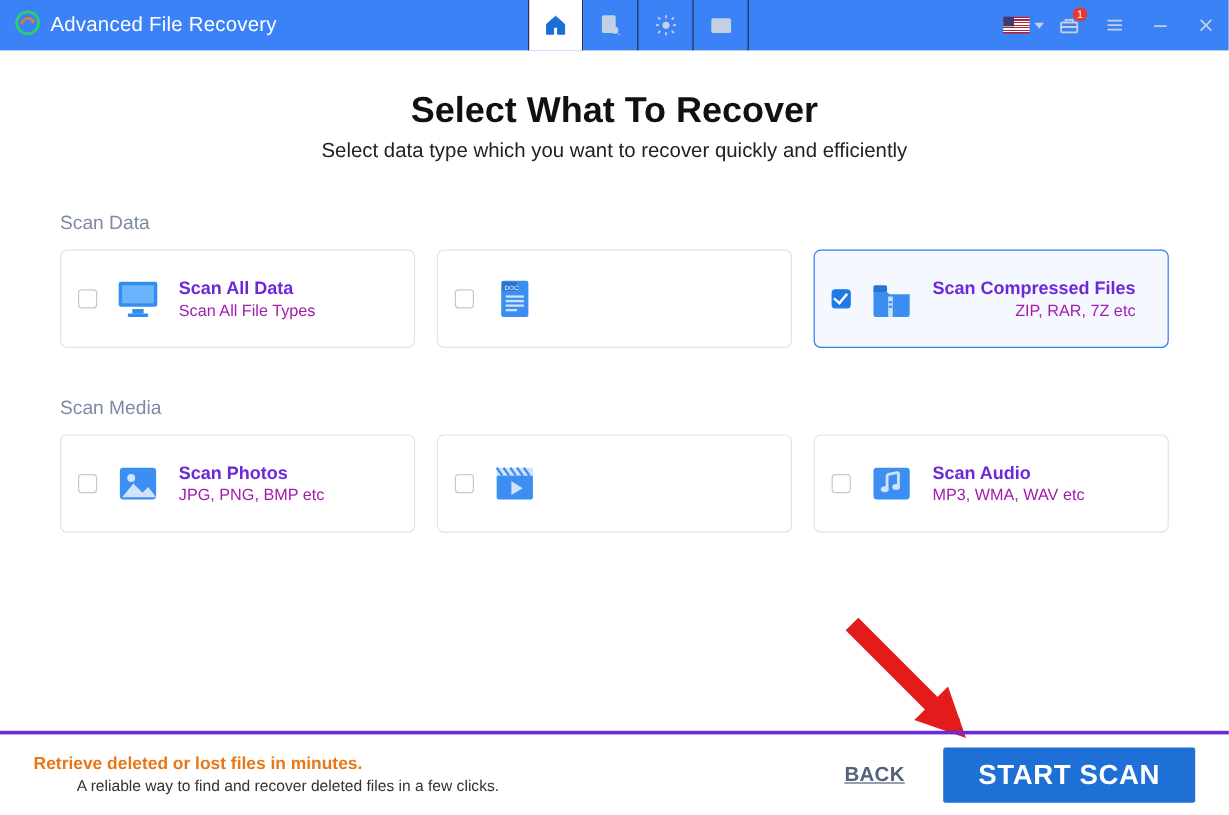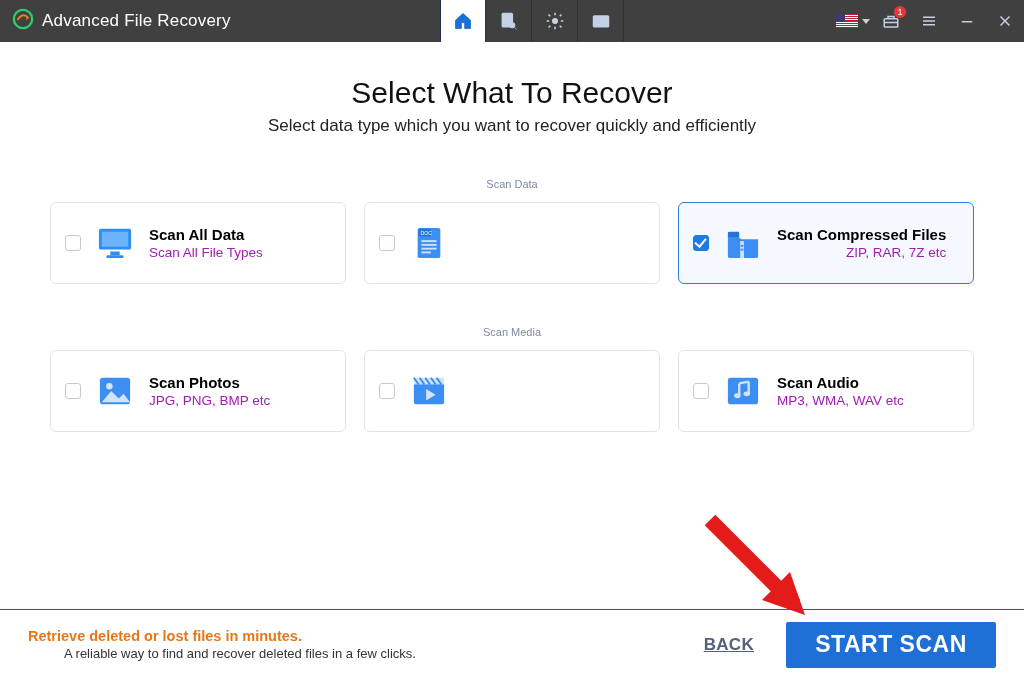--- a/index.html
+++ b/index.html
@@ -1,52 +1,52 @@
 <!DOCTYPE html>
 <html><head>
 <meta charset="utf-8">
 <style>
 * { box-sizing: border-box; margin: 0; padding: 0; }
 html, body { width: 1024px; height: 679px; font-family: "Segoe UI", Arial, sans-serif; background: #fff; overflow: hidden; }
-.titlebar { height: 42px; background: #404040; display: flex; align-items: stretch; color: #fff; }
+.titlebar { height: 42px; background: #3b82f6; display: flex; align-items: stretch; color: #fff; }
 .titlebar .logo-area { display: flex; align-items: center; padding-left: 12px; gap: 8px; flex: 0 0 auto; }
 .titlebar .logo-icon svg { width: 22px; height: 22px; }
 .titlebar .app-title { font-size: 17px; font-weight: 500; letter-spacing: .2px; }
 .titlebar .spacer-left { flex: 1 1 auto; }
 .titlebar .center-tabs { display: flex; align-items: stretch; }
 .titlebar .tab { width: 46px; display: flex; align-items: center; justify-content: center; border-right: 1px solid #213452; cursor: pointer; }
 .titlebar .tab:first-child { border-left: 1px solid #213452; }
 .titlebar .tab.active { background: #fff; }
 .titlebar .tab svg { width: 20px; height: 20px; stroke: #c4d0e3; fill: #c4d0e3; }
 .titlebar .tab.active svg { fill: #1a6fd6; stroke: #1a6fd6; }
 .titlebar .spacer-right { flex: 1 1 auto; }
 .titlebar .right-controls { display: flex; align-items: center; gap: 0; }
 .titlebar .rc { width: 38px; height: 42px; display: flex; align-items: center; justify-content: center; cursor: pointer; position: relative; }
 .titlebar .rc svg { width: 18px; height: 18px; stroke: #c4d0e3; fill: none; stroke-width: 2; }
 .flag { width: 22px; height: 14px; display: inline-block; background: linear-gradient(to bottom, #b22234 0 7.7%, #fff 7.7% 15.4%, #b22234 15.4% 23.1%, #fff 23.1% 30.8%, #b22234 30.8% 38.5%, #fff 38.5% 46.2%, #b22234 46.2% 53.9%, #fff 53.9% 61.6%, #b22234 61.6% 69.3%, #fff 69.3% 77%, #b22234 77% 84.7%, #fff 84.7% 92.4%, #b22234 92.4% 100%); position: relative; }
 .flag::before { content: ""; position: absolute; top:0; left:0; width:9px; height:7.5px; background:#3c3b6e; }
 .caret-down { width: 0; height: 0; border-left: 4px solid transparent; border-right: 4px solid transparent; border-top: 5px solid #c4d0e3; margin-left: 4px; }
 .badge { position: absolute; top: 6px; right: 4px; background: #e53935; color: #fff; font-size: 9px; min-width: 12px; height: 12px; border-radius: 6px; display: flex; align-items: center; justify-content: center; padding: 0 2px; }
 .content { padding: 34px 50px 0 50px; }
 .heading { text-align: center; }
-.heading h1 { font-size: 30px; font-weight: 400; color: #111; }
+.heading h1 { font-size: 30px; font-weight: 700; color: #111; }
 .heading p { margin-top: 6px; font-size: 17px; color: #222; }
 .section { margin-top: 42px; }
-.section-label { color: #7e8aa2; font-size: 11px; margin-bottom: 12px; text-align: center; }
+.section-label { color: #7e8aa2; font-size: 16px; margin-bottom: 12px; }
 .cards { display: flex; gap: 18px; }
 .card { flex: 1; border: 1px solid #dfe3ea; border-radius: 6px; padding: 16px 14px; display: flex; align-items: center; gap: 14px; cursor: pointer; min-height: 82px; }
 .card.selected { border: 1.5px solid #2f7de1; background: #f5f9ff; }
 .chk { width: 16px; height: 16px; border: 1.5px solid #c2c9d6; border-radius: 3px; flex: 0 0 auto; background: #fff; position: relative; }
 .chk.checked { background: #1e7be5; border-color: #1e7be5; }
 .chk.checked::after { content: ""; position: absolute; left: 3px; top: 0px; width: 5px; height: 9px; border: solid #fff; border-width: 0 2.5px 2.5px 0; transform: rotate(40deg); }
 .card-icon { width: 40px; height: 36px; flex: 0 0 auto; display: flex; align-items: center; justify-content: center; }
 .card-icon svg { width: 38px; height: 34px; }
-.card-text .ct-title { font-size: 15px; font-weight: 700; color: #000000; }
+.card-text .ct-title { font-size: 15px; font-weight: 700; color: #6d28d9; }
 .card-text .ct-sub { font-size: 13.5px; color: #a21caf; margin-top: 2px; text-align: right; }
-.footer { position: absolute; left: 0; right: 0; bottom: 0; height: 70px; border-top: 1px solid #6d28d9; display: flex; align-items: center; padding: 0 28px 0 28px; }
+.footer { position: absolute; left: 0; right: 0; bottom: 0; height: 70px; border-top: 3px solid #6d28d9; display: flex; align-items: center; padding: 0 28px 0 28px; }
 .footer .promo .p1 { color: #e67817; font-size: 14.5px; font-weight: 600; }
 .footer .promo .p2 { color: #333; font-size: 13px; margin-top: 2px; margin-left: 36px; }
 .footer .actions { margin-left: auto; display: flex; align-items: center; gap: 32px; }
 .back-link { color: #53617a; font-size: 17px; font-weight: 700; text-decoration: underline; cursor: pointer; letter-spacing: .3px; }
 .start-btn { background: #1e6fd6; color: #fff; border: none; width: 210px; height: 46px; font-size: 23px; font-weight: 600; letter-spacing: .5px; cursor: pointer; border-radius: 2px; }
 .arrow-annotation { position: absolute; left: 700px; top: 510px; pointer-events: none; }
 .arrow-annotation svg { width: 130px; height: 130px; }
 </style>
 </head>
 <body>

